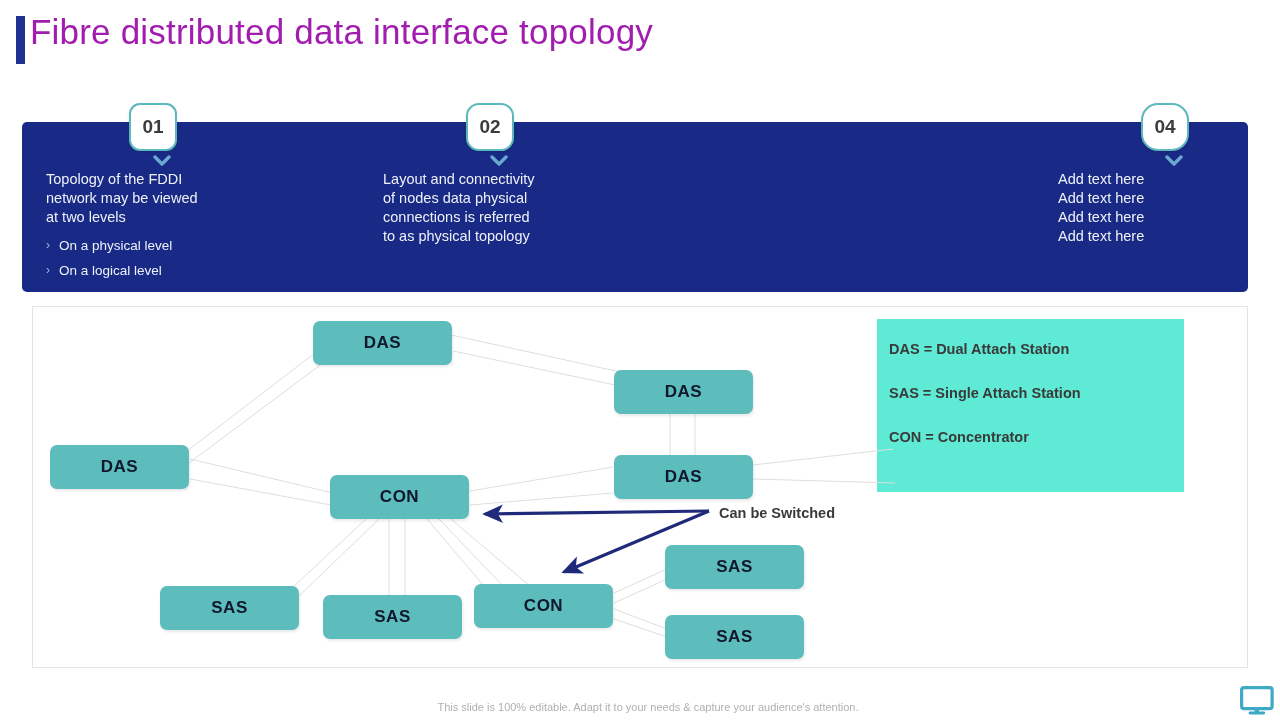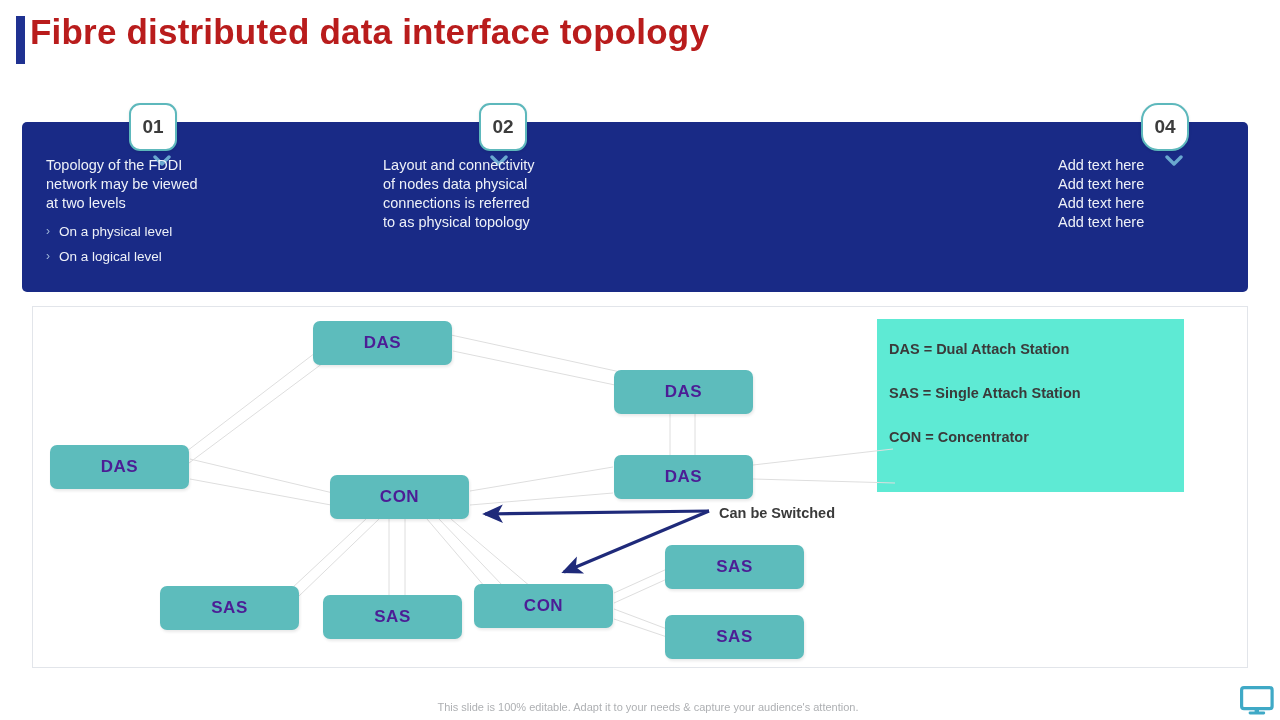--- a/index.html
+++ b/index.html
@@ -12,37 +12,37 @@
   .slide { position: relative; width: 1280px; height: 720px; background: #fff; }
 
   
   .title-row { position: absolute; left: 0; top: 14px; width: 1280px; height: 50px; }
   .title-bar {
     position: absolute; left: 16px; top: 2px;
     width: 9px; height: 48px; background: #1f3191;
   }
   .title-text {
     position: absolute; left: 30px; top: -2px;
-    font-size: 35px; font-weight: 700; color: #b91c1c;
+    font-size: 35px; font-weight: 400; color: #a21caf;
     letter-spacing: 0.2px; white-space: nowrap;
   }
   .subtitle {
     position: absolute; left: 31px; top: 71px;
     font-size: 10.5px; color: #9a9a9a; letter-spacing: 0.05px;
     white-space: nowrap;
   }
 
   
   .panel {
     position: absolute; left: 22px; top: 122px;
     width: 1226px; height: 170px;
     background: #192a86; border-radius: 5px; padding-left: 48px;
   }
   .col { position: absolute; top: 0; height: 170px; }
-  .col-body { position: absolute; left: 0; top: 34px; width: 100%; }
+  .col-body { position: absolute; left: 0; top: 48px; width: 100%; }
   .col-head {
     font-size: 14.5px; line-height: 19px; color: #eef1f8;
     font-weight: 400; white-space: pre-line;
   }
   .bullets { margin-top: 9px; }
   .bullet {
     display: flex; align-items: flex-start; gap: 9px;
     font-size: 13.5px; line-height: 19px; color: #eef1f8;
     margin-bottom: 6px;
   }
@@ -71,21 +71,21 @@
   .diagram {
     position: absolute; left: 32px; top: 306px;
     width: 1216px; height: 362px;
     border: 1px solid #e2e5ea; background: #fff;
   }
   .node {
     position: absolute;
     background: #5dbcbc;
     border-radius: 7px;
     display: flex; align-items: center; justify-content: center;
-    color: #4c1d95; font-weight: bold; font-size: 17px;
+    color: #0f172a; font-weight: bold; font-size: 17px;
     letter-spacing: 0.5px;
     box-shadow: 1px 2px 3px rgba(0,0,0,.09);
     z-index: 3;
   }
   .edges { position: absolute; left: 0; top: 0; width: 1216px; height: 362px; z-index: 1; }
   .anno { position: absolute; left: 0; top: 0; width: 1216px; height: 362px; z-index: 4; }
   .anno-label {
     position: absolute; left: 686px; top: 198px;
     font-size: 14.5px; font-weight: bold; color: #3a3a3a;
     white-space: nowrap;
@@ -140,21 +140,21 @@
           </div>
           <div class="bullet">
             <span class="chev">›</span>
             <span>On a logical level</span>
           </div>
         </div>
       </div>
     </div>
 
     <div class="col" id="col-1" style="left:337px;width:340px;">
-      <div class="badge" style="left:120px;transform:none;">
+      <div class="badge" style="left:107px;transform:none;border-radius:13px;">
         <span>02</span>
       </div>
       <div class="chev-down" style="left:131px;transform:none;">
         <svg width="18" height="12" viewBox="0 0 18 12">
             <path d="M2 2 L9 9 L16 2" fill="none" stroke="#6aa8cf" stroke-width="3.4" stroke-linecap="round" stroke-linejoin="round"></path>
           </svg>
       </div>
       <div class="col-body" style="padding-left:24px;">
         <div class="col-head">Layout and connectivity
 of nodes data physical

